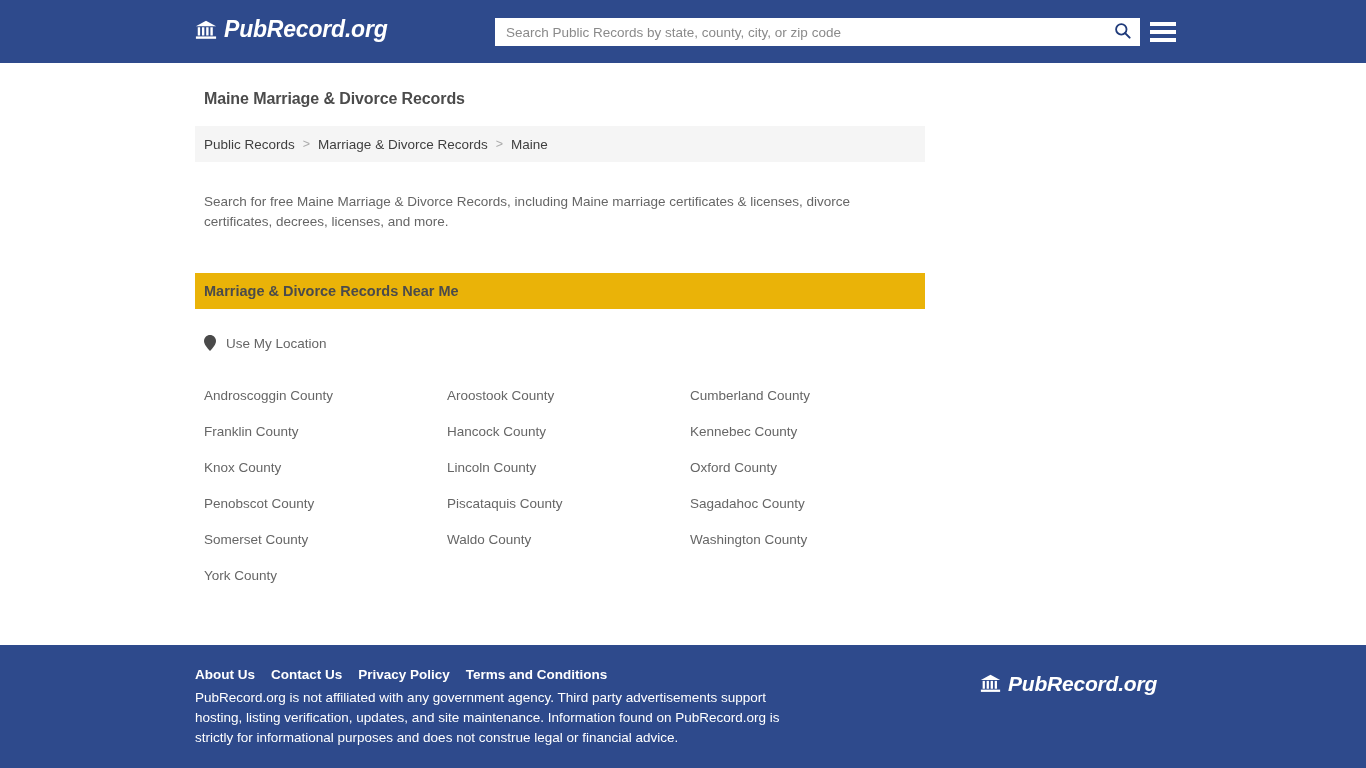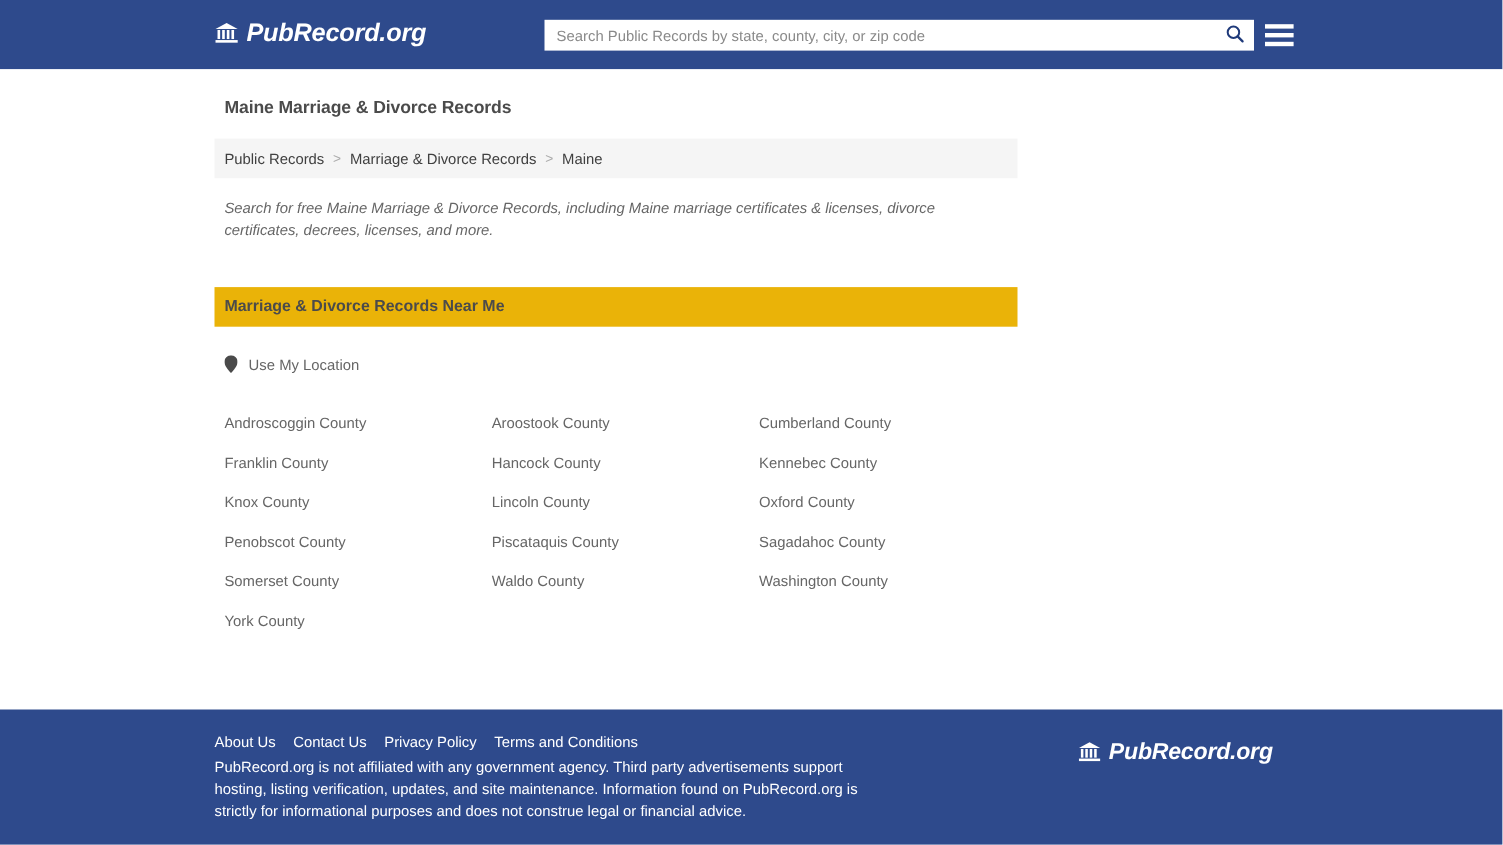--- a/index.html
+++ b/index.html
@@ -163,27 +163,26 @@
     white-space: nowrap;
   }
   .crumb.current { cursor: default; }
   .crumb-sep {
     color: #aaaaaa;
     margin: 0 8px;
     font-size: 12.5px;
   }
 
   .intro {
-    margin-top: 18px;
+    margin-top: 30px;
     margin-left: 9px;
     font-size: 13.5px;
     line-height: 20px;
     color: #666666;
     max-width: 690px;
-    font-style: italic;
   }
 
   .section-bar {
     background: #eab308;
     height: 36px;
     display: flex;
     align-items: center;
     padding: 0 9px;
     font-size: 14.5px;
     font-weight: bold;
@@ -242,21 +241,21 @@
     position: absolute;
     left: 195px;
     top: 22px;
     display: flex;
     gap: 16px;
     align-items: baseline;
   }
   .footer-link {
     color: #ffffff;
     font-size: 13.5px;
-    font-weight: normal;
+    font-weight: bold;
     text-decoration: none;
     cursor: pointer;
     white-space: nowrap;
   }
 
   .footer-disclaimer {
     position: absolute;
     left: 195px;
     top: 43px;
     width: 620px;

